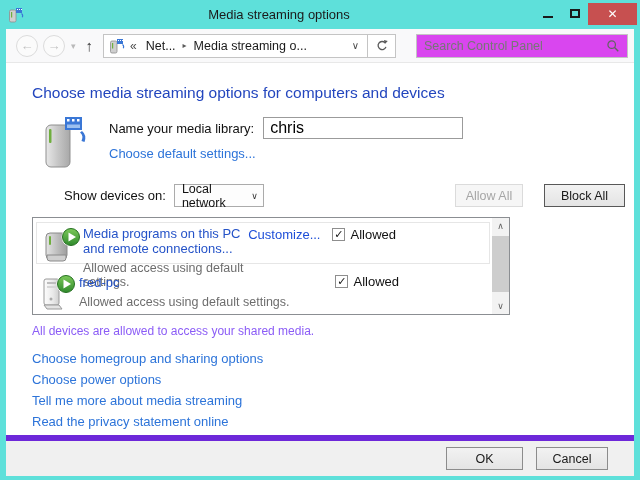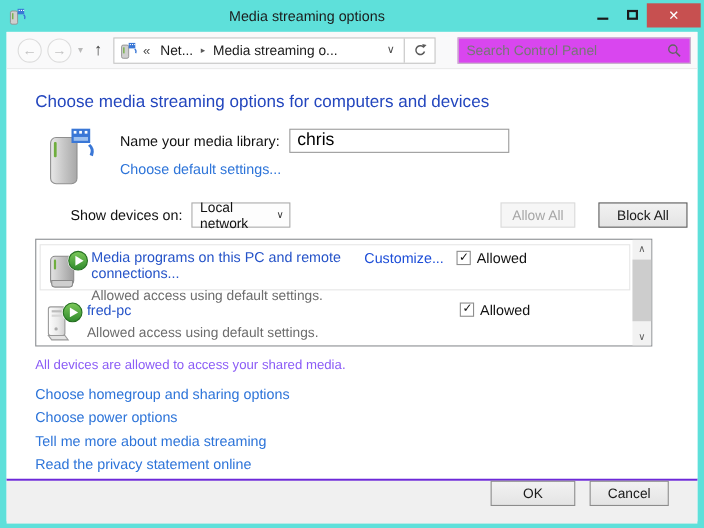--- a/index.html
+++ b/index.html
@@ -65,21 +65,21 @@
   .combo { margin-left:8px; width:90px; height:23px; border:1px solid #ababab;
     background:#fdfdfd; display:flex; align-items:center; padding:0 5px 0 7px; cursor:default; }
   .combo-value { font-size:12.5px; color:#111; flex:1; }
   .combo-arrow { font-size:9px; color:#333; }
   .btn { height:23px; font-size:12.5px; color:#1a1a1a; text-align:center;
     background:linear-gradient(#f2f2f2,#e4e4e4); border:1px solid #8c8c8c;
     display:flex; align-items:center; justify-content:center; font-family:inherit; }
   .btn-allow { margin-left:auto; width:68px; background:#f6f6f6; border:1px solid #dbdbdb; color:#a6a6a6; }
   .btn-block { margin-left:21px; width:81px; border-color:#585858; }
 
-  .listbox { margin-top:10px; width:561px; height:98px; border:1px solid #8b8e92;
+  .listbox { margin-top:10px; width:478px; height:98px; border:1px solid #8b8e92;
     position:relative; background:#fff; }
   .rows { position:absolute; left:0; top:0; right:17px; bottom:0; overflow:hidden; }
   .dev-row { display:flex; align-items:flex-start; }
   .row-frame { margin:4px 2px 0 3px; border:1px solid #e6e6e6; height:42px; padding:2px 0 0 0; }
   .row-plain { margin-top:3px; height:44px; padding-top:5px; }
   .dev-icon { width:40px; height:40px; flex:0 0 auto; margin-left:6px; }
   .dev-texts { flex:1; padding-top:1px; }
   .dev-title { font-size:13px; color:#2553c8; text-decoration:none; display:inline-block; }
   .dev-desc { font-size:12.5px; color:#6d6d6d; margin-top:4px; }
   .row-right { display:flex; align-items:center; margin:2px 93px 0 0; }
@@ -93,22 +93,22 @@
   .scroll-arrow { height:16px; display:flex; align-items:center; justify-content:center;
     color:#5f5f5f; font-size:9px; }
   .scroll-down { position:absolute; bottom:0; left:0; right:0; }
   .scroll-thumb { position:absolute; left:0; right:0; top:18px; height:56px; background:#cdcdcd; }
 
   .status-text { margin-top:9px; font-size:12px; color:#8b5cf6; }
   .links { margin-top:13px; display:flex; flex-direction:column; }
   .task-link { font-size:13px; color:#2d74d9; text-decoration:none; margin-bottom:6px; cursor:pointer; }
 
   
-  .footer { height:41px; flex:0 0 auto; background:#f0f0f0; border-top:2px solid #6d28d9;
-    display:flex; justify-content:flex-end; padding-right:26px; }
+  .footer { height:41px; flex:0 0 auto; background:#f0f0f0; border-top:6px solid #6d28d9;
+    display:flex; align-items:center; justify-content:flex-end; padding-right:26px; }
   .btn-ok { width:77px; height:23px; }
   .btn-cancel { width:72px; height:23px; margin-left:13px; }
 </style>
 </head>
 <body>
 
 <div class="window">
 
   <div class="titlebar">
     <svg class="app-icon" viewBox="0 0 16 16">

